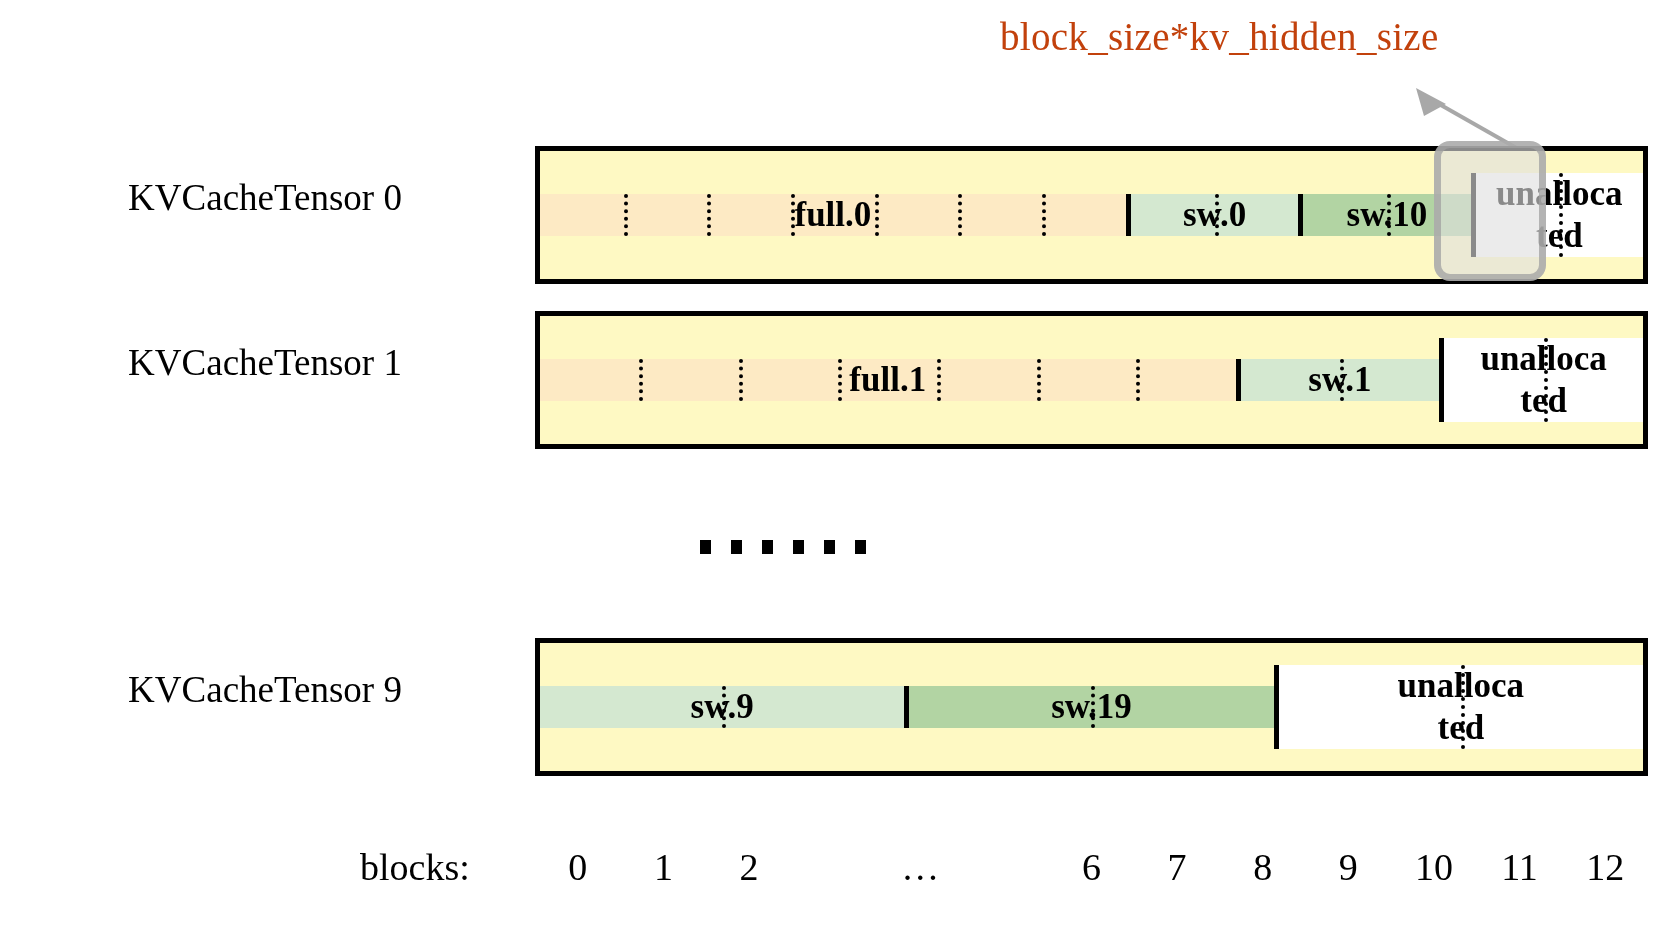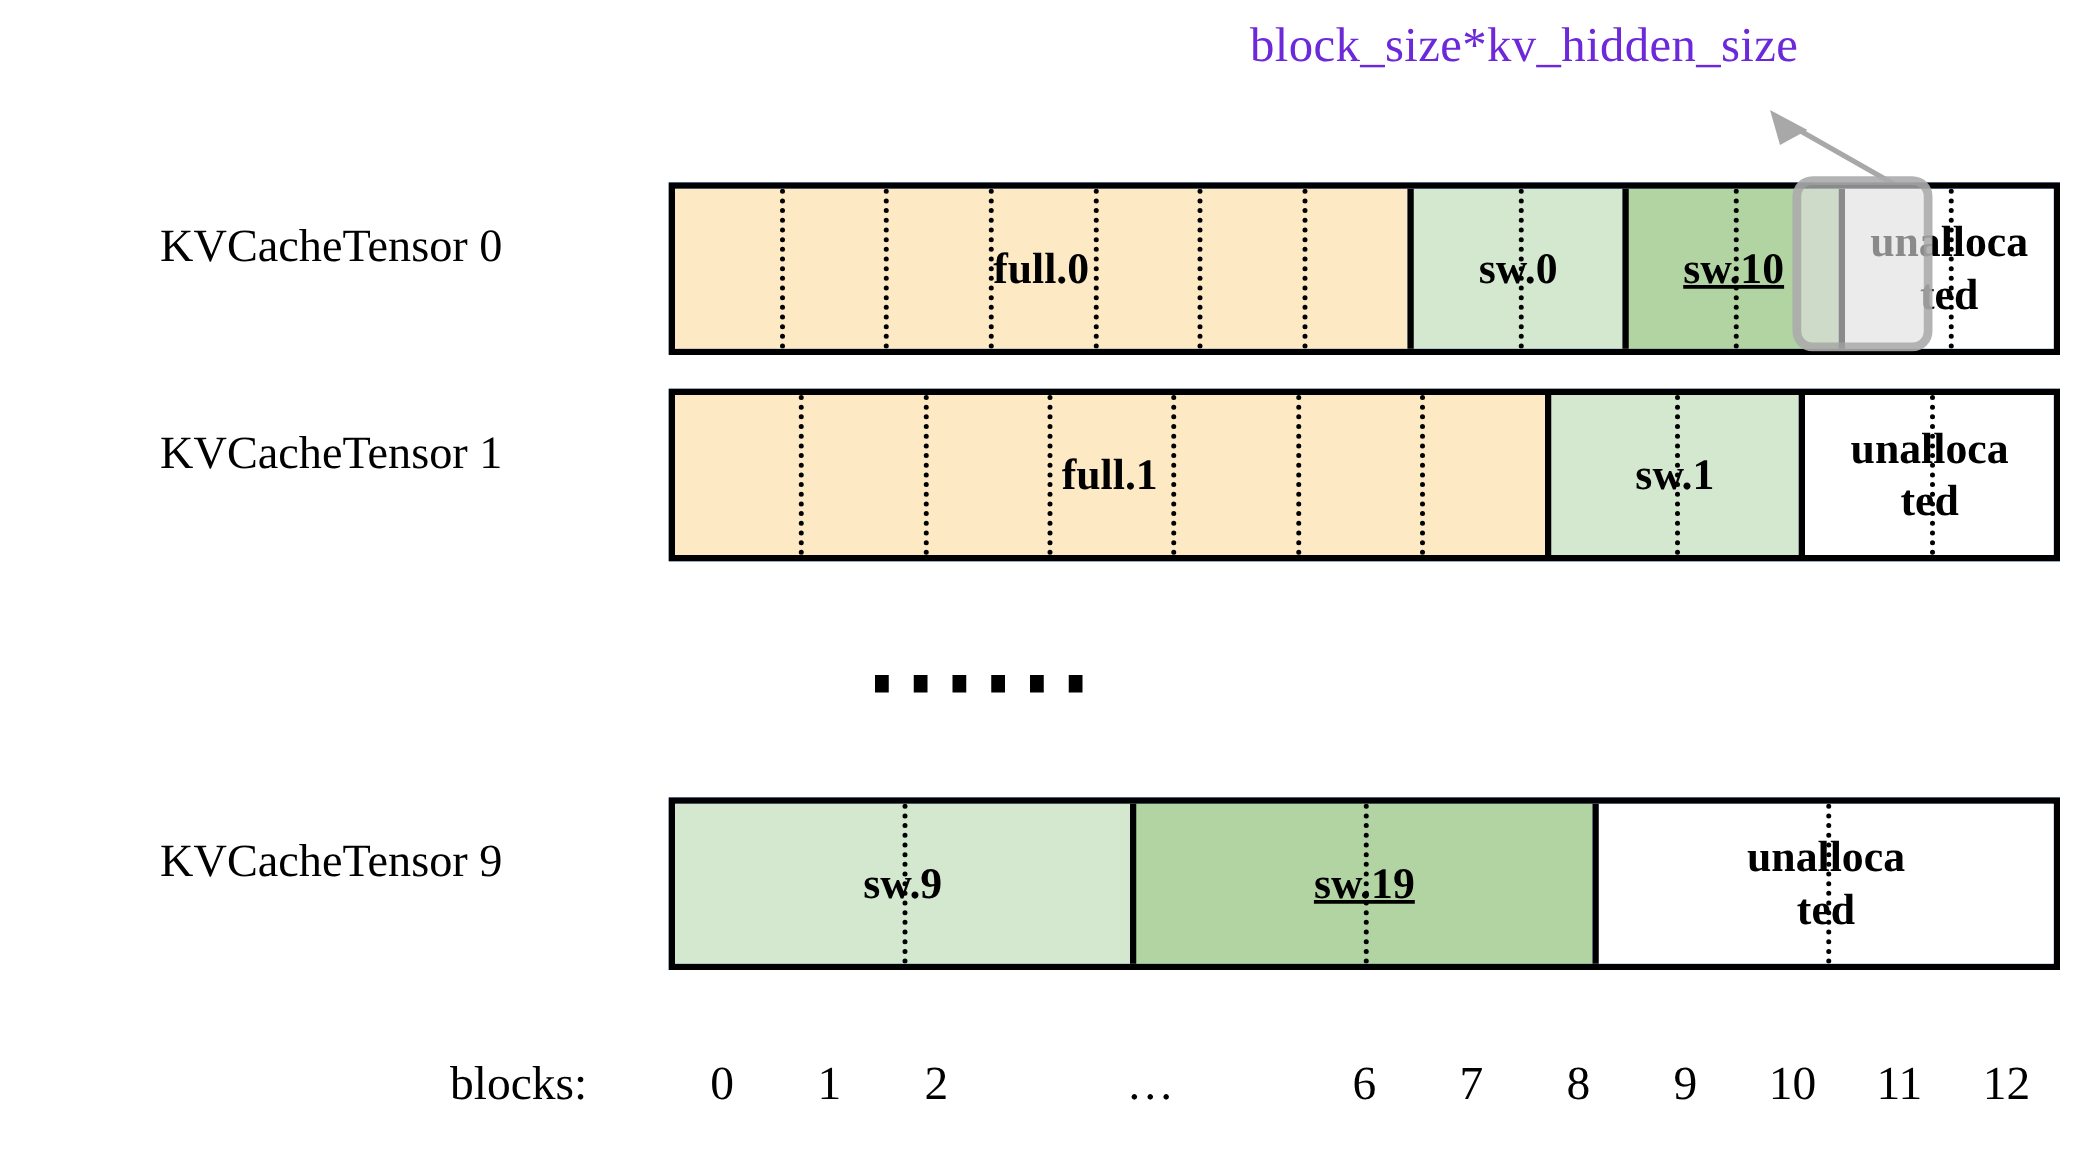--- a/index.html
+++ b/index.html
@@ -14,21 +14,21 @@
     font-family: "Liberation Serif", "DejaVu Serif", serif;
     overflow: hidden;
   }
 
   
   #annotation-label {
     position: absolute;
     left: 1000px;
     top: 14px;
     font-size: 39px;
-    color: #6d28d9;
+    color: #c2410c;
     white-space: nowrap;
     letter-spacing: 0.3px;
   }
 
   
   #annotation-arrow {
     position: absolute;
     left: 1380px;
     top: 78px;
     width: 160px;
@@ -50,38 +50,39 @@
 
   
   .bar-row {
     position: absolute;
     left: 535px;
     width: 1113px;
     height: 138px;
     box-sizing: border-box;
     border: 5px solid #000;
     display: flex;
-    background: #3b82f6;
+    background: #fef9c3;
+    align-items: center;
   }
   .seg {
     position: relative;
     box-sizing: border-box;
     display: flex;
     align-items: center;
     justify-content: center;
     font-weight: bold;
     font-size: 35px;
     color: #000;
     overflow: hidden;
   }
   .seg + .seg { border-left: 5px solid #000; }
 
   .seg-full { background: #fdeac4; }
   .seg-sw-light { background: #d4e8d0; }
-  .seg-sw-dark  { background: #b2d4a3; text-decoration: underline; }
+  .seg-sw-dark  { background: #b2d4a3; }
   .seg-unalloc  { background: #ffffff; }
 
   .seg-label {
     position: relative;
     z-index: 2;
     text-align: center;
     line-height: 42px;
     white-space: pre-line;
   }
 

